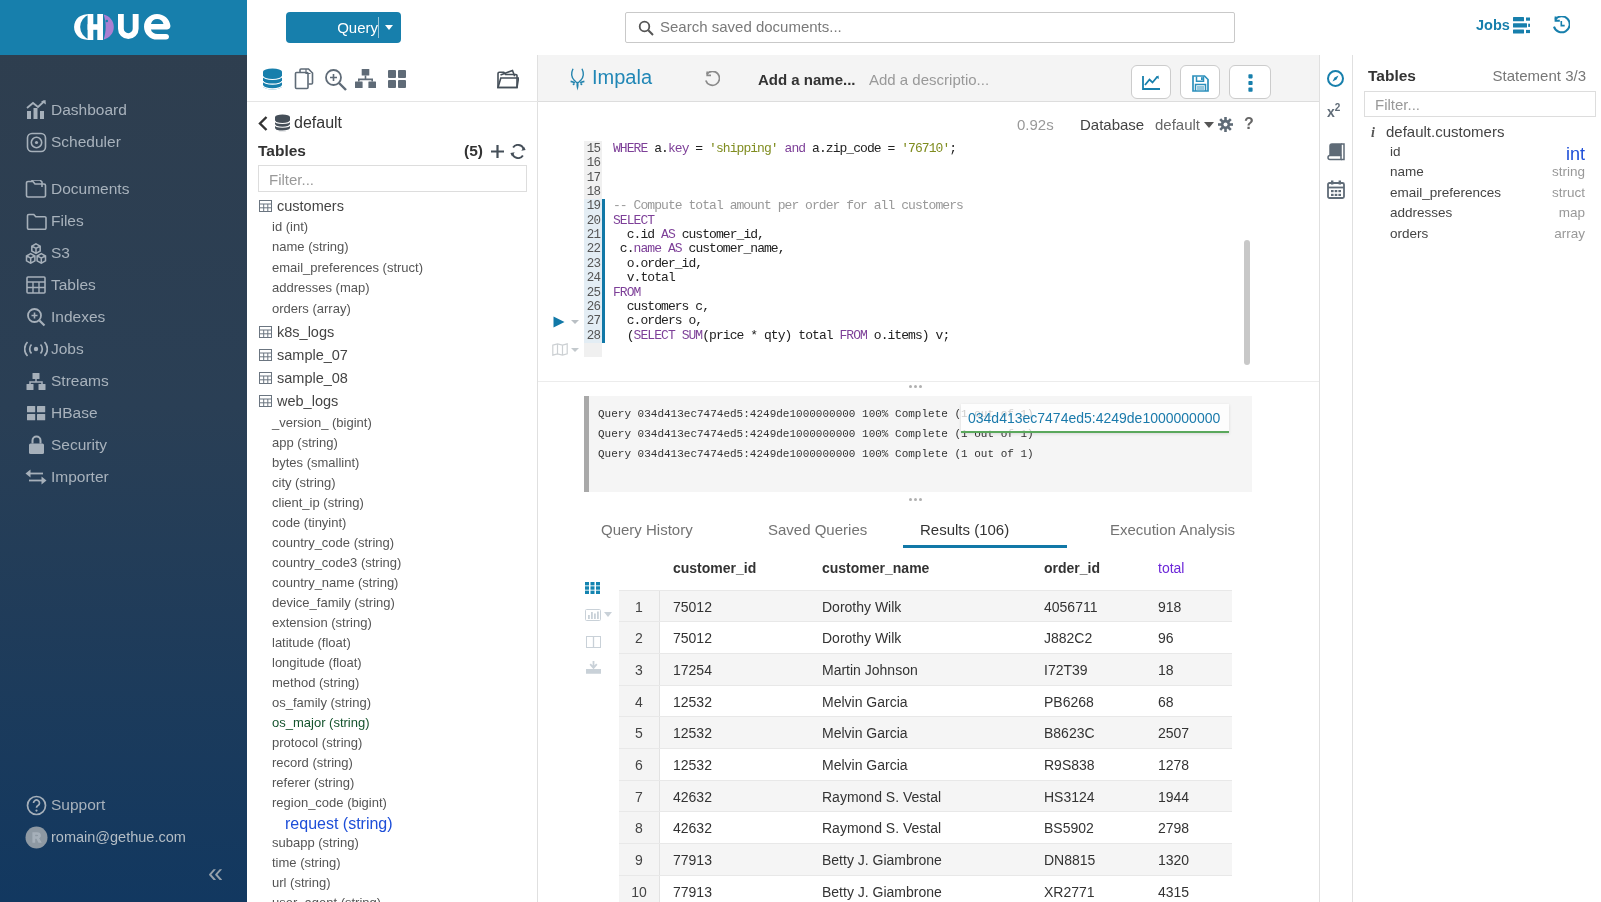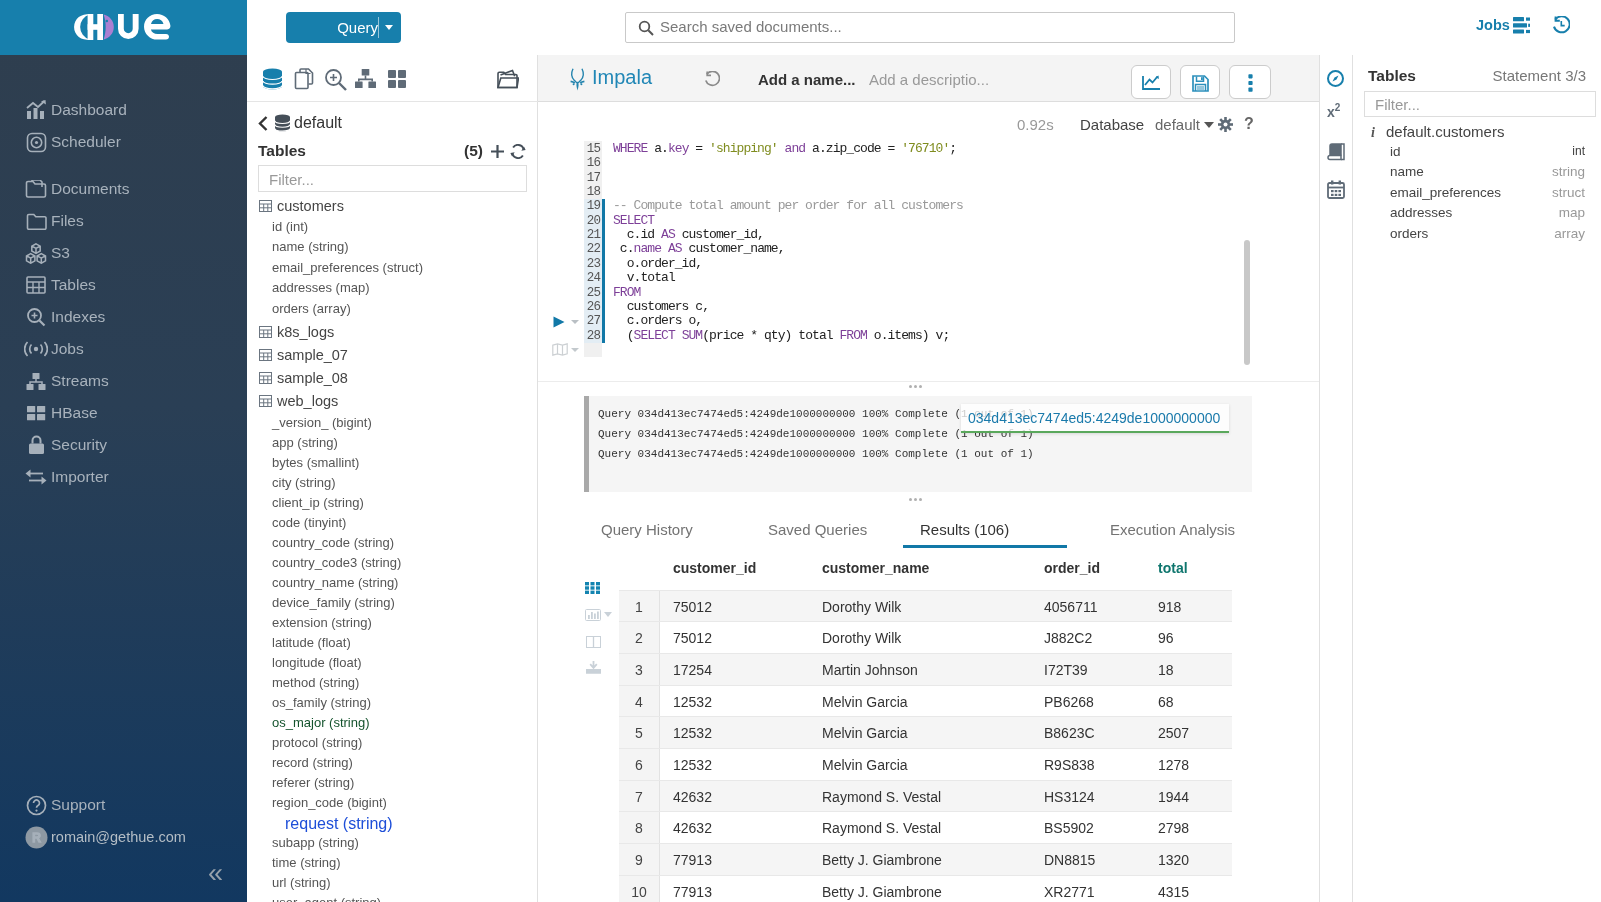--- a/index.html
+++ b/index.html
@@ -501,21 +501,21 @@
       <rect x="0.5" y="0.5" width="14" height="11" stroke="#c9d1d8" fill="none"></rect>
       <path d="M7.5,0.5 v11" stroke="#c9d1d8" stroke-width="1.3"></path>
     </svg>
   <svg class="a" style="left:48px;top:606px" width="15" height="13" viewBox="0 0 15 13">
       <path d="M7.5,0 v6 M4.2,3.2 L7.5,6.8 L10.8,3.2" stroke="#c9d1d8" stroke-width="1.8" fill="none"></path>
       <path d="M0.5,8 v4 h14 v-4" stroke="#c9d1d8" stroke-width="1.4" fill="#c9d1d8"></path>
     </svg>
   <span class="a" style="left:135px;top:505px;font-size:14px;font-weight:700;color:#333">customer_id</span>
   <span class="a" style="left:284px;top:505px;font-size:14px;font-weight:700;color:#333">customer_name</span>
   <span class="a" style="left:506px;top:505px;font-size:14px;font-weight:700;color:#333">order_id</span>
-  <span class="a" style="left:620px;top:505px;font-size:14px;font-weight:700;color:#0f766e">total</span>
+  <span class="a" style="left:620px;top:505px;font-size:14px;font-weight:400;color:#6d28d9">total</span>
   <div class="rrow odd" style="top:534.5px;border-top:1px solid #e8e8e8">
       <span class="rnum">1</span>
       <span class="rc" style="left:54px">75012</span>
       <span class="rc" style="left:203px">Dorothy Wilk</span>
       <span class="rc" style="left:425px">4056711</span>
       <span class="rc" style="left:539px">918</span>
     </div>
     <div class="rrow" style="top:566.2px;border-top:1px solid #e8e8e8">
       <span class="rnum">2</span>
       <span class="rc" style="left:54px">75012</span>
@@ -607,21 +607,21 @@
       </g>
     </svg>
   <span class="a" style="left:47px;top:12px;font-size:15.5px;font-weight:700;color:#333">Tables</span>
   <span class="a" style="right:15px;top:12px;font-size:15px;color:#777">Statement 3/3</span>
   <div class="filter" style="left:43px;top:36px;width:232px;height:26px">
       <span>Filter...</span>
     </div>
   <span class="a" style="left:50px;top:70px;font-size:14px;font-weight:700;color:#555;font-family:'Liberation Serif',serif;font-style:italic">i</span>
   <span class="a" style="left:65px;top:68px;font-size:15px;color:#444">default.customers</span>
   <div class="trow" style="left:69px;top:88.5px;font-size:13.5px;color:#444">id</div>
-  <div class="trow" style="right:16px;top:88.5px;font-size:12px;color:#404040">int</div>
+  <div class="trow" style="right:16px;top:88.5px;font-size:18px;color:#1d4ed8">int</div>
   <div class="trow" style="left:69px;top:109.0px;font-size:13.5px;color:#444">name</div>
   <div class="trow" style="right:16px;top:109.0px;font-size:13.5px;color:#999">string</div>
   <div class="trow" style="left:69px;top:129.5px;font-size:13.5px;color:#444">email_preferences</div>
   <div class="trow" style="right:16px;top:129.5px;font-size:13.5px;color:#999">struct</div>
   <div class="trow" style="left:69px;top:150.0px;font-size:13.5px;color:#444">addresses</div>
   <div class="trow" style="right:16px;top:150.0px;font-size:13.5px;color:#999">map</div>
   <div class="trow" style="left:69px;top:170.5px;font-size:13.5px;color:#444">orders</div>
   <div class="trow" style="right:16px;top:170.5px;font-size:13.5px;color:#999">array</div>
 </div>
 

